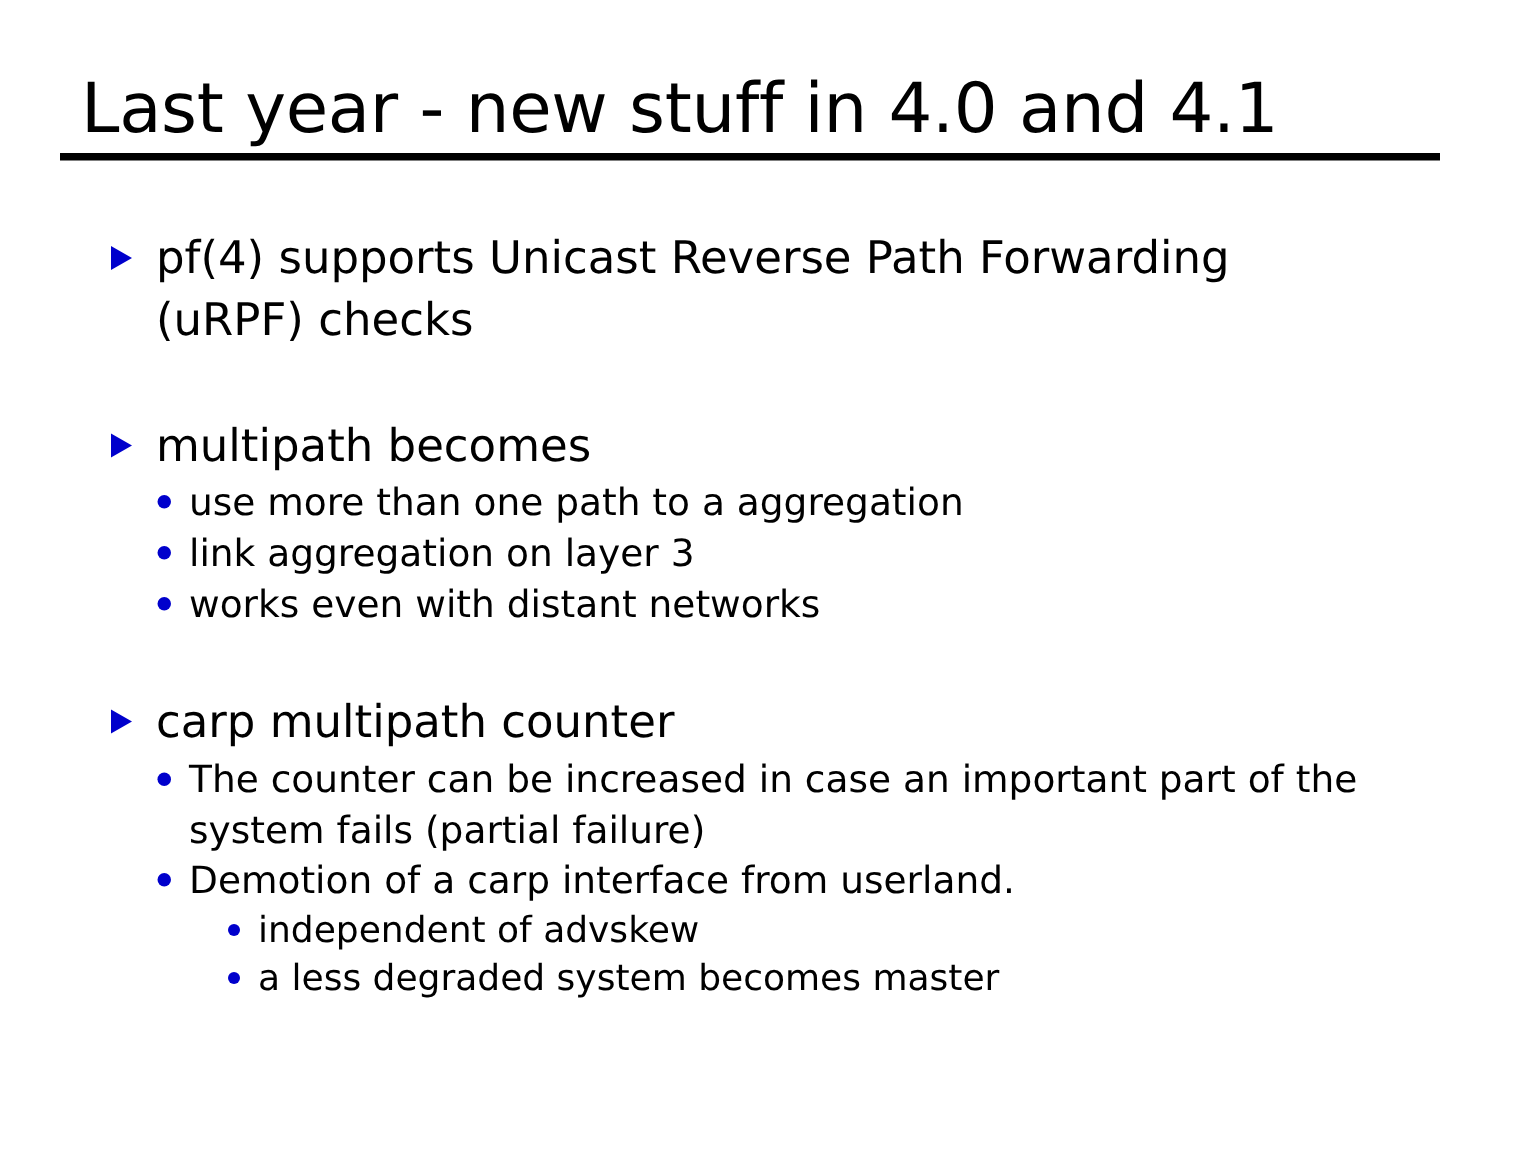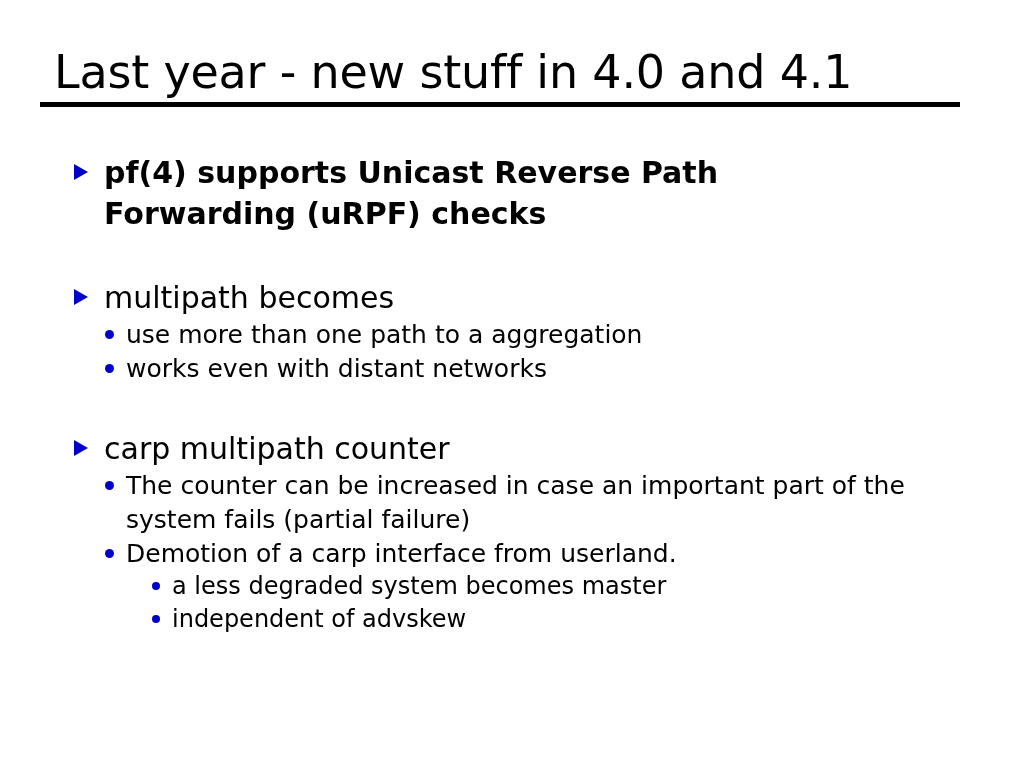--- a/index.html
+++ b/index.html
@@ -107,21 +107,20 @@
     height: 8px;
     border-radius: 50%;
     background: #0000CC;
   }
 
   .group-gap {
     height: 42px;
   }
   .wrap-narrow {
     max-width: 800px;
-    font-weight: bold;
   }
   .wrap-wide {
     max-width: 840px;
   }
 </style>
 </head>
 <body>
 
 <div class="slide">
 
@@ -142,40 +141,44 @@
     <div class="lvl1">
       <span class="tri-bullet"></span>
       <span>multipath becomes</span>
     </div>
     <div class="lvl2">
       <span class="dot-bullet"></span>
       <span>use more than one path to a aggregation</span>
     </div>
     <div class="lvl2">
       <span class="dot-bullet"></span>
+      <span>link aggregation on layer 3</span>
+    </div>
+    <div class="lvl2">
+      <span class="dot-bullet"></span>
       <span>works even with distant networks</span>
     </div>
 
     <div class="group-gap"></div>
 
     <div class="lvl1">
       <span class="tri-bullet"></span>
       <span>carp multipath counter</span>
     </div>
     <div class="lvl2 wrap-wide">
       <span class="dot-bullet"></span>
       <span>The counter can be increased in case an important part of the system fails (partial failure)</span>
     </div>
     <div class="lvl2">
       <span class="dot-bullet"></span>
       <span>Demotion of a carp interface from userland.</span>
     </div>
     <div class="lvl3">
       <span class="dot-bullet"></span>
-      <span>a less degraded system becomes master</span>
+      <span>independent of advskew</span>
     </div>
     <div class="lvl3">
       <span class="dot-bullet"></span>
-      <span>independent of advskew</span>
+      <span>a less degraded system becomes master</span>
     </div>
 
   </div>
 </div>
 
 </body></html>

